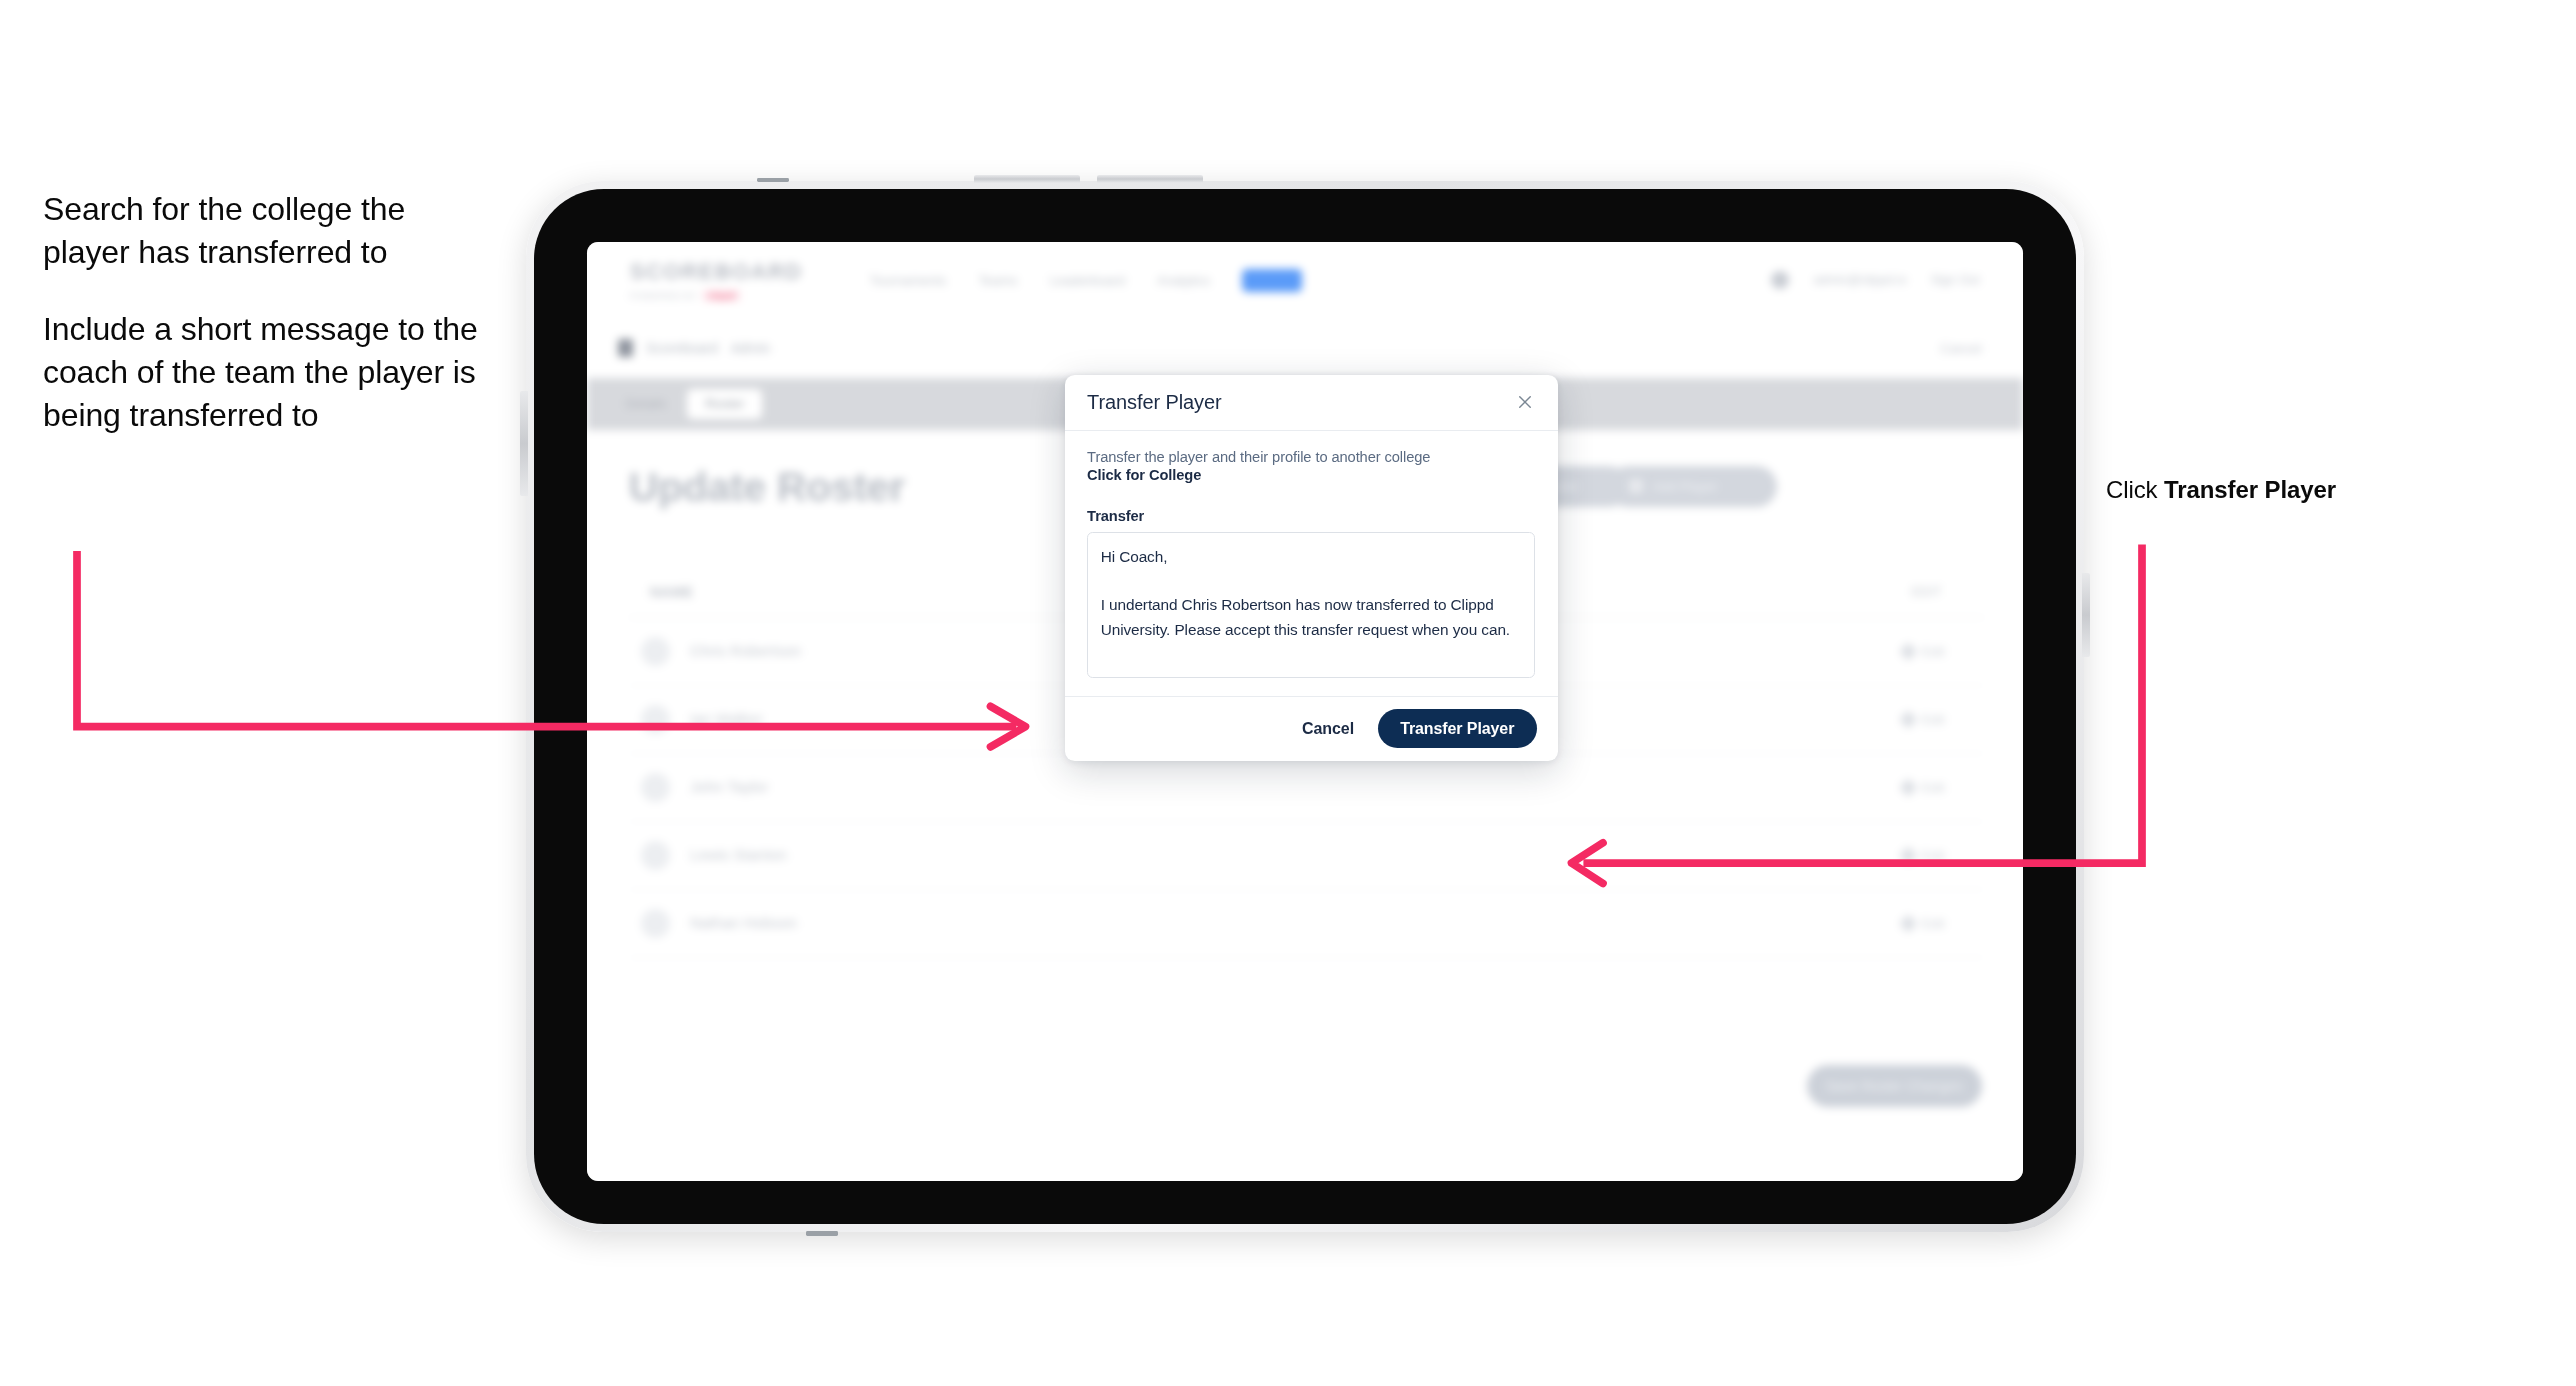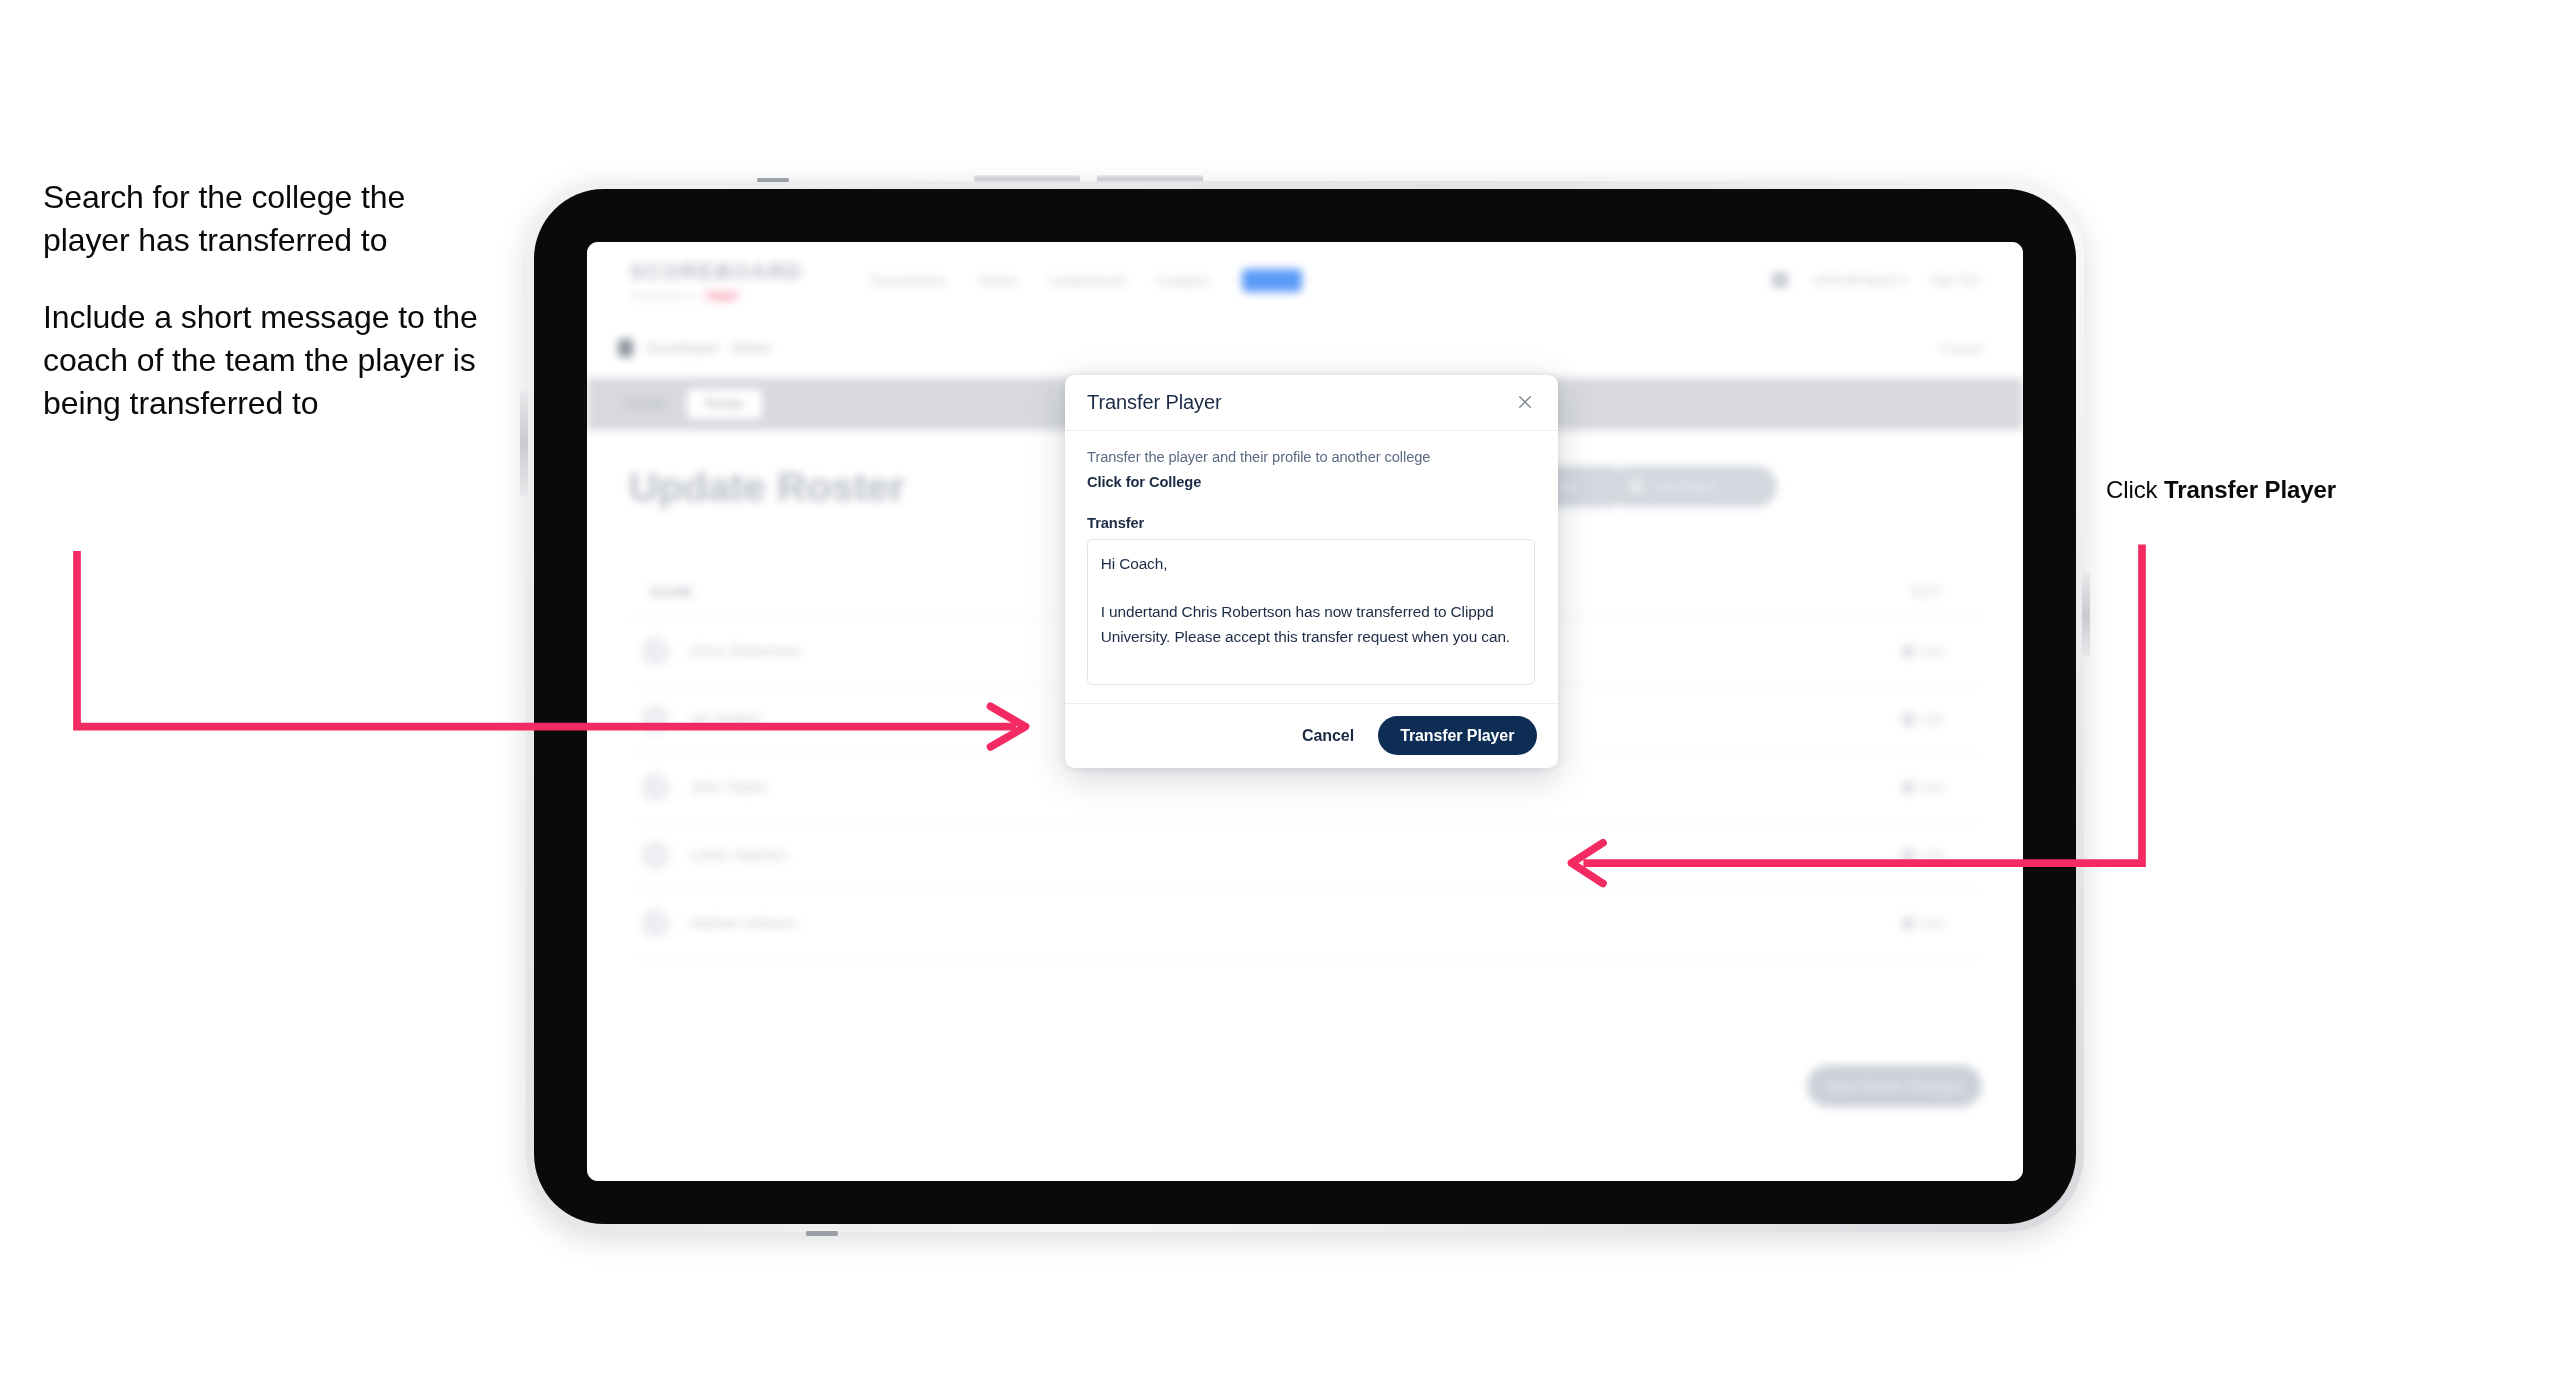--- a/index.html
+++ b/index.html
@@ -13,21 +13,21 @@
     position: relative;
     overflow: hidden;
     font-family: "Liberation Sans", sans-serif;
     -webkit-font-smoothing: antialiased;
   }
 
   
   .annot-left {
     position: absolute;
     left: 43px;
-    top: 176px;
+    top: 188px;
     width: 448px;
     font-size: 32px;
     line-height: 1.34;
     color: #0a0a0a;
     font-weight: 400;
     letter-spacing: -0.1px;
   }
   .annot-left .para { margin: 0 0 34px 0; }
   .annot-left .para:last-child { margin-bottom: 4px; }
 
@@ -216,21 +216,21 @@
   .modal-close {
     margin-left: auto;
     width: 24px; height: 24px;
     display:flex; align-items:center; justify-content:center;
     cursor: pointer;
   }
   .modal-body { padding: 18px 22.4px 15.4px 22.4px; }
   .modal-desc {
     font-size: 14.7px;
     color: #5b6b82;
-    margin-bottom: 9px;
+    margin-bottom: 2px;
     letter-spacing: -0.1px;
   }
   .field-label {
     font-size: 14.7px;
     color: #1c2b45;
     font-weight: 600;
     margin-bottom: 8.4px;
     letter-spacing: -0.1px;
   }
   .text-input {

